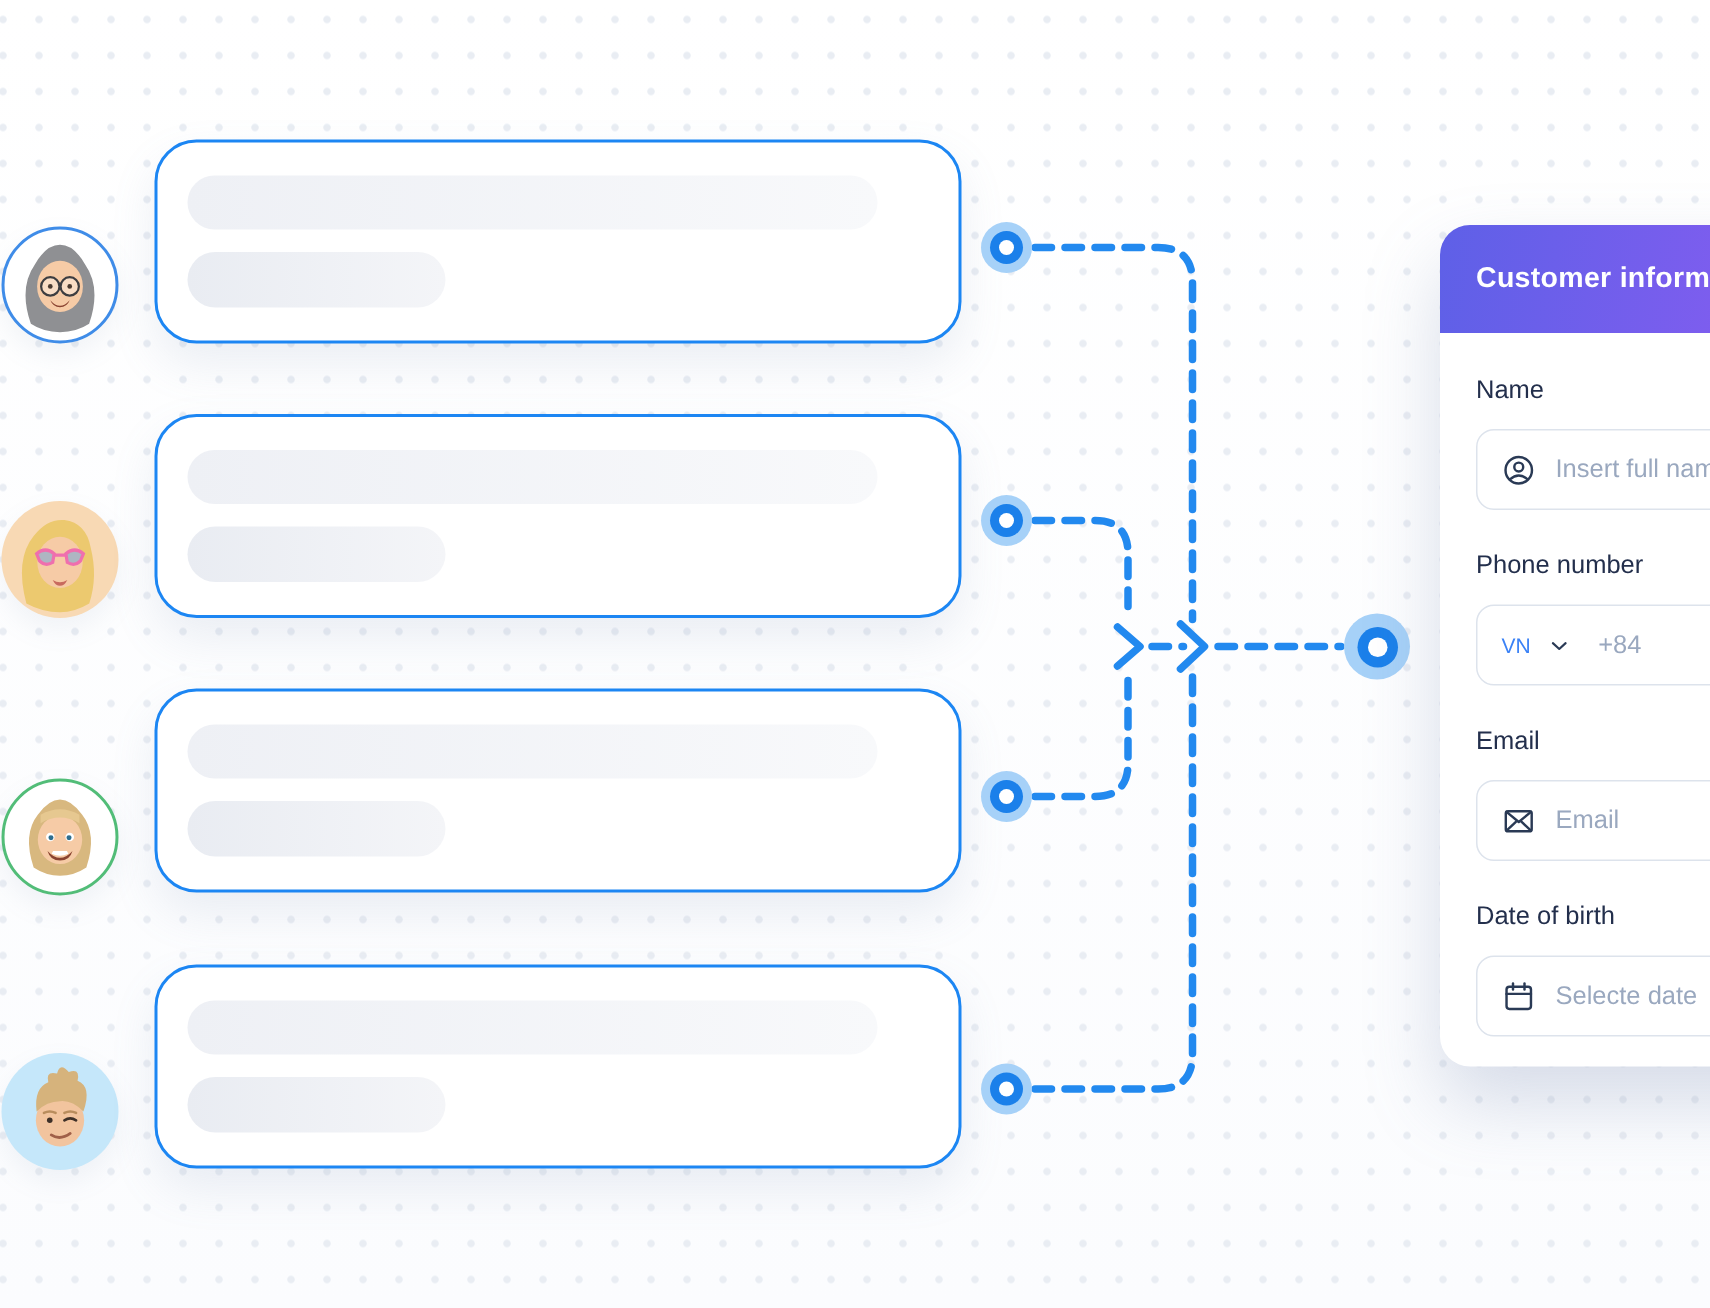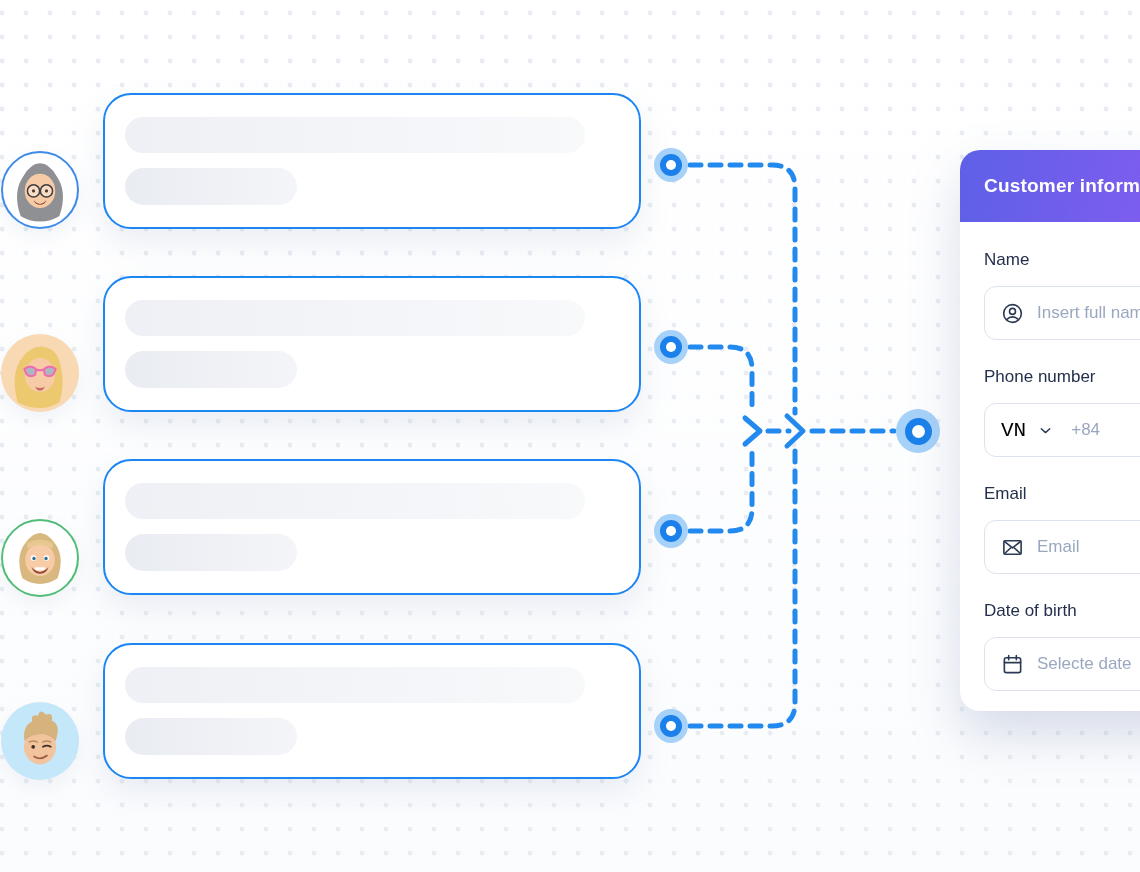--- a/index.html
+++ b/index.html
@@ -71,21 +71,21 @@
   .input{
     height:54px;box-sizing:border-box;border:1.5px solid #dde3ec;border-radius:12px;
     display:flex;align-items:center;padding:0 14px 0 16px;gap:11px;background:#fff;
     width:234px;overflow:hidden;
   }
   .input input{
     border:none;outline:none;background:transparent;flex:1;min-width:0;
     font-family:"Liberation Sans", sans-serif;font-size:17px;color:#22304c;
   }
   .input input::placeholder{color:#9aa8bf;opacity:1;}
-  .cc{font-size:21px;color:#000000;font-weight:500;font-family:Liberation Mono, monospace;}
+  .cc{font-size:14px;color:#3b82f6;font-weight:500;}
   .icon{flex:0 0 auto;display:grid;place-items:center;}
 </style>
 </head>
 <body>
 
 <div class="dot-grid"></div>
 
 <svg class="wires" width="1140" height="872" viewBox="0 0 1140 872">
   <g fill="none" stroke="#2289ef" stroke-width="5" stroke-linecap="round" stroke-linejoin="round">
     <path d="M 690 165 L 772 165 Q 795 165 795 188 L 795 413" stroke-dasharray="11 9"></path>

